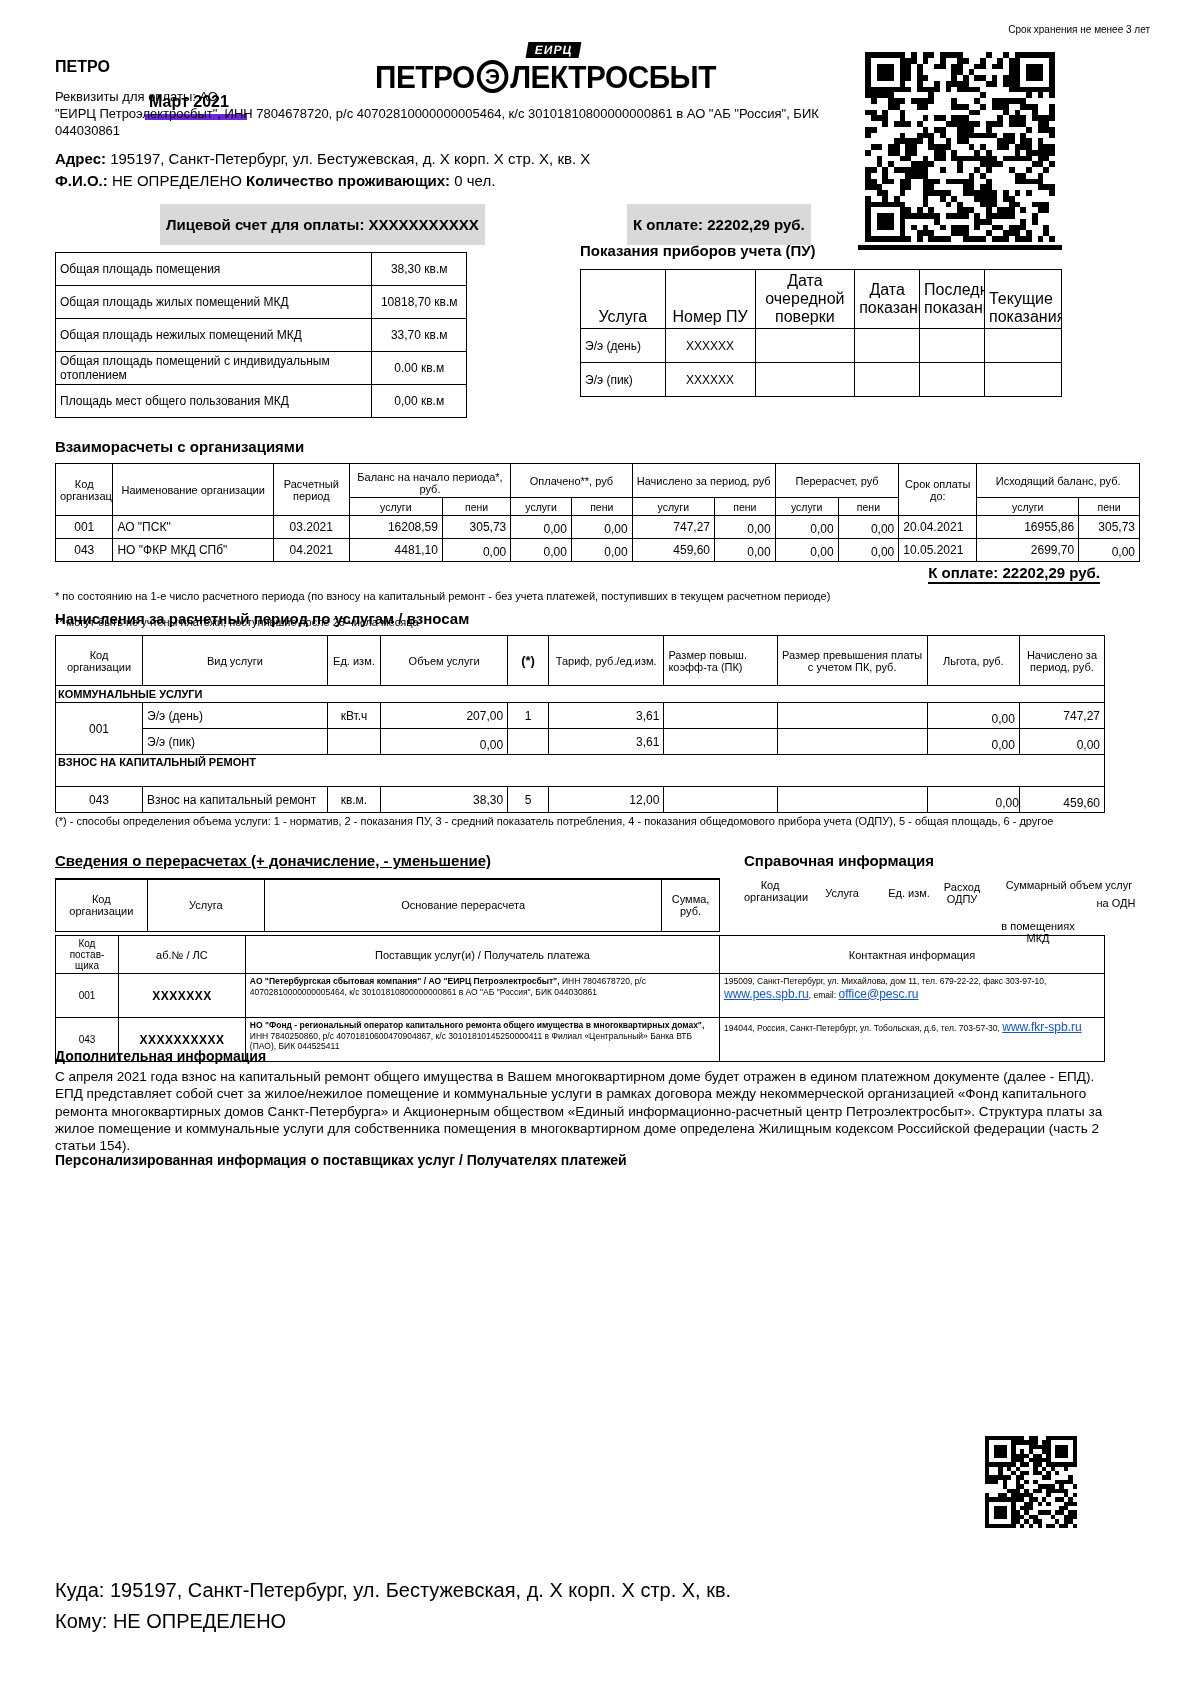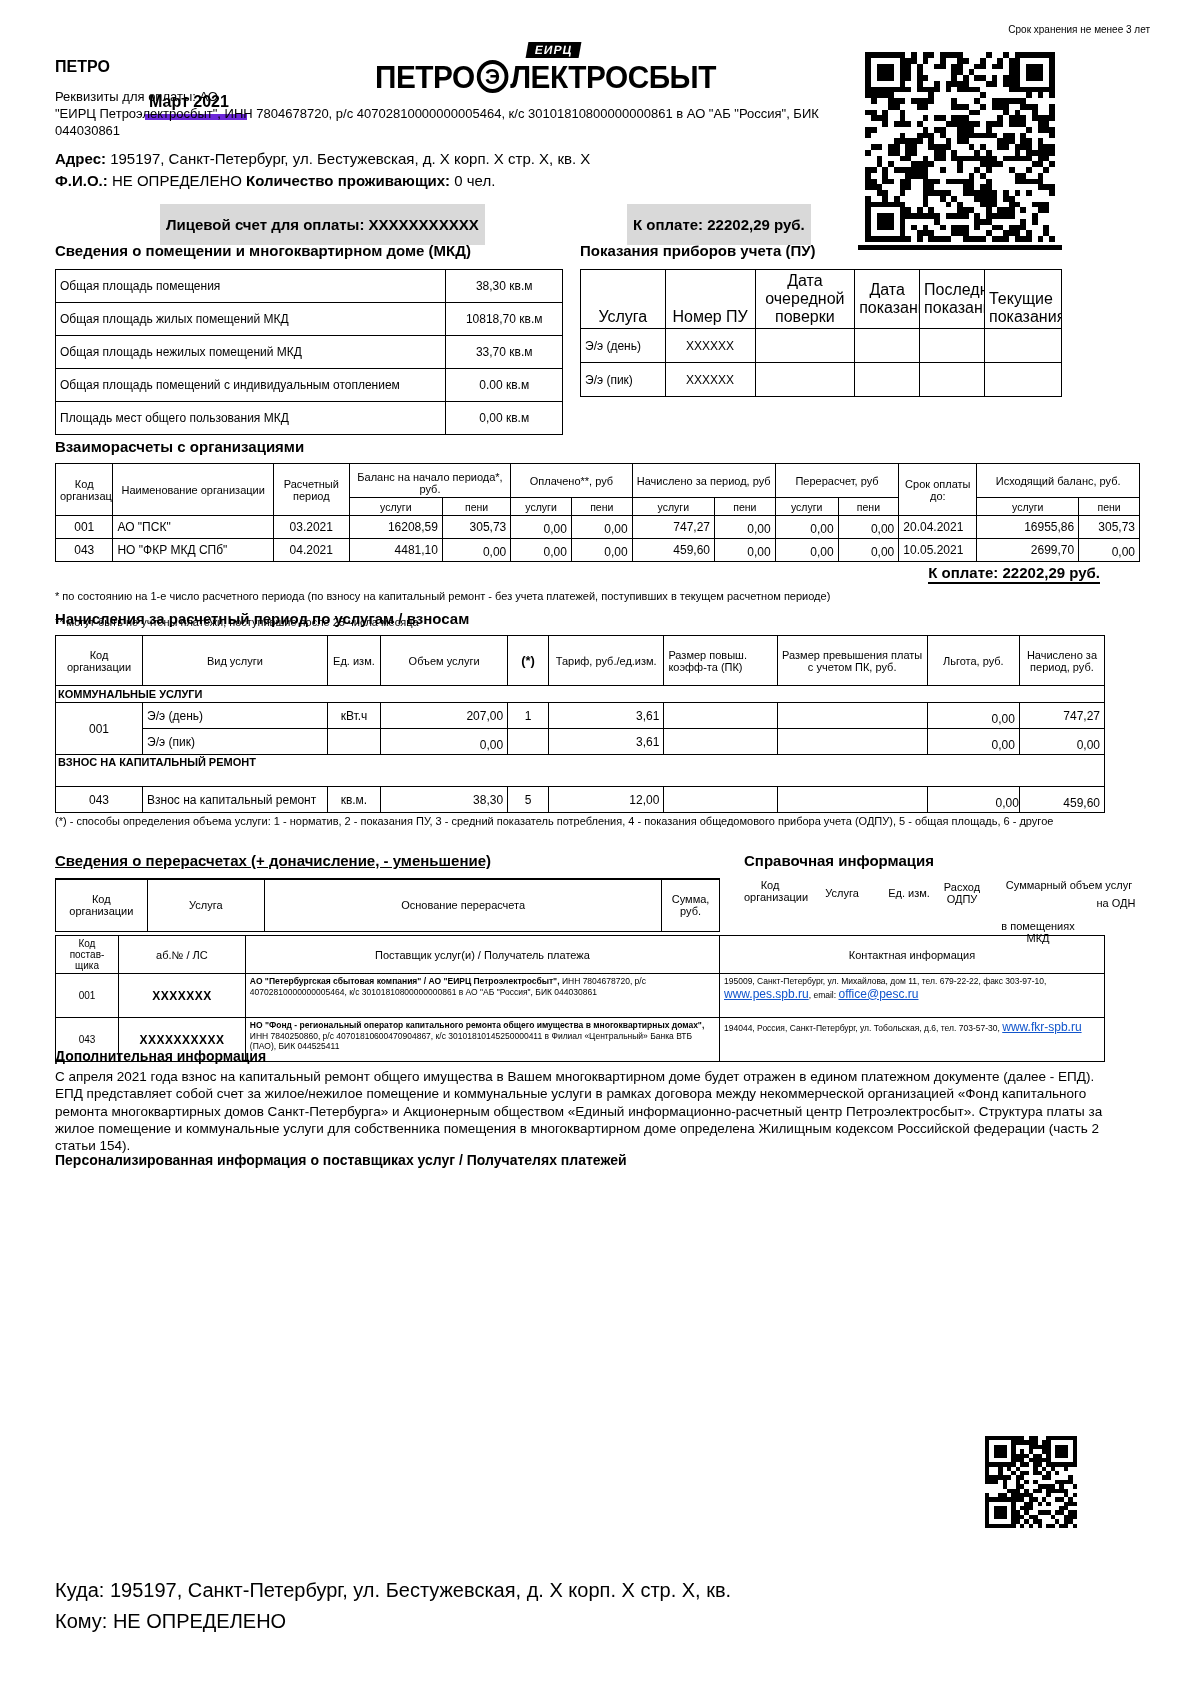--- a/index.html
+++ b/index.html
@@ -38,21 +38,21 @@
   .stitle { font-size:15px; font-weight:bold; }
 
   table.t { border-collapse:collapse; table-layout:fixed; }
   table.t th, table.t td { border:1px solid #000; padding:2px 4px; overflow:hidden; }
   table.t th { font-weight:normal; text-align:center; vertical-align:middle; }
   .num { text-align:right; }
   .ctr { text-align:center; }
   .vb  { vertical-align:bottom; }
 
   .premises-block { position:absolute; left:55px; top:242px; width:508px; }
-  .premises-table { width:508px; margin-top:10px; font-size:12px; }
+  .premises-table { width:412px; margin-top:10px; font-size:12px; }
   .premises-table td { height:33px; vertical-align:middle; }
 
   .meters-block { position:absolute; left:580px; top:242px; width:482px; }
   .meters-table { width:482px; margin-top:10px; font-size:12px; }
   .meters-table th { font-size:16px; height:40px; }
   .meters-table td { height:34px; vertical-align:middle; }
 
   .qr-big { position:absolute; left:858px; top:52px; width:204px; height:198px;
             border-bottom:5px solid #000; padding-bottom:3px; }
   .qr-small { position:absolute; left:985px; top:1436px; width:92px; height:92px; }
@@ -670,21 +670,20 @@
       <span>0 чел.</span>
     </div>
   </div>
 
   <div class="account-row">
     <span class="hl account-box"><span>Лицевой счет для оплаты:</span> <span>XXXXXXXXXXX</span></span>
     <span class="hl due-box"><span>К оплате:</span> <span>22202,29 руб.</span></span>
   </div>
 
   <div class="premises-block">
-    <div class="stitle">Сведения о помещении и многоквартирном доме (МКД)</div>
     <table class="t premises-table">
       <colgroup>
           <col style="width:77%">
           <col style="width:23%">
         </colgroup>
       <tbody>
         <tr>
           <td>Общая площадь помещения</td>
           <td class="ctr">38,30 кв.м</td>
         </tr>

